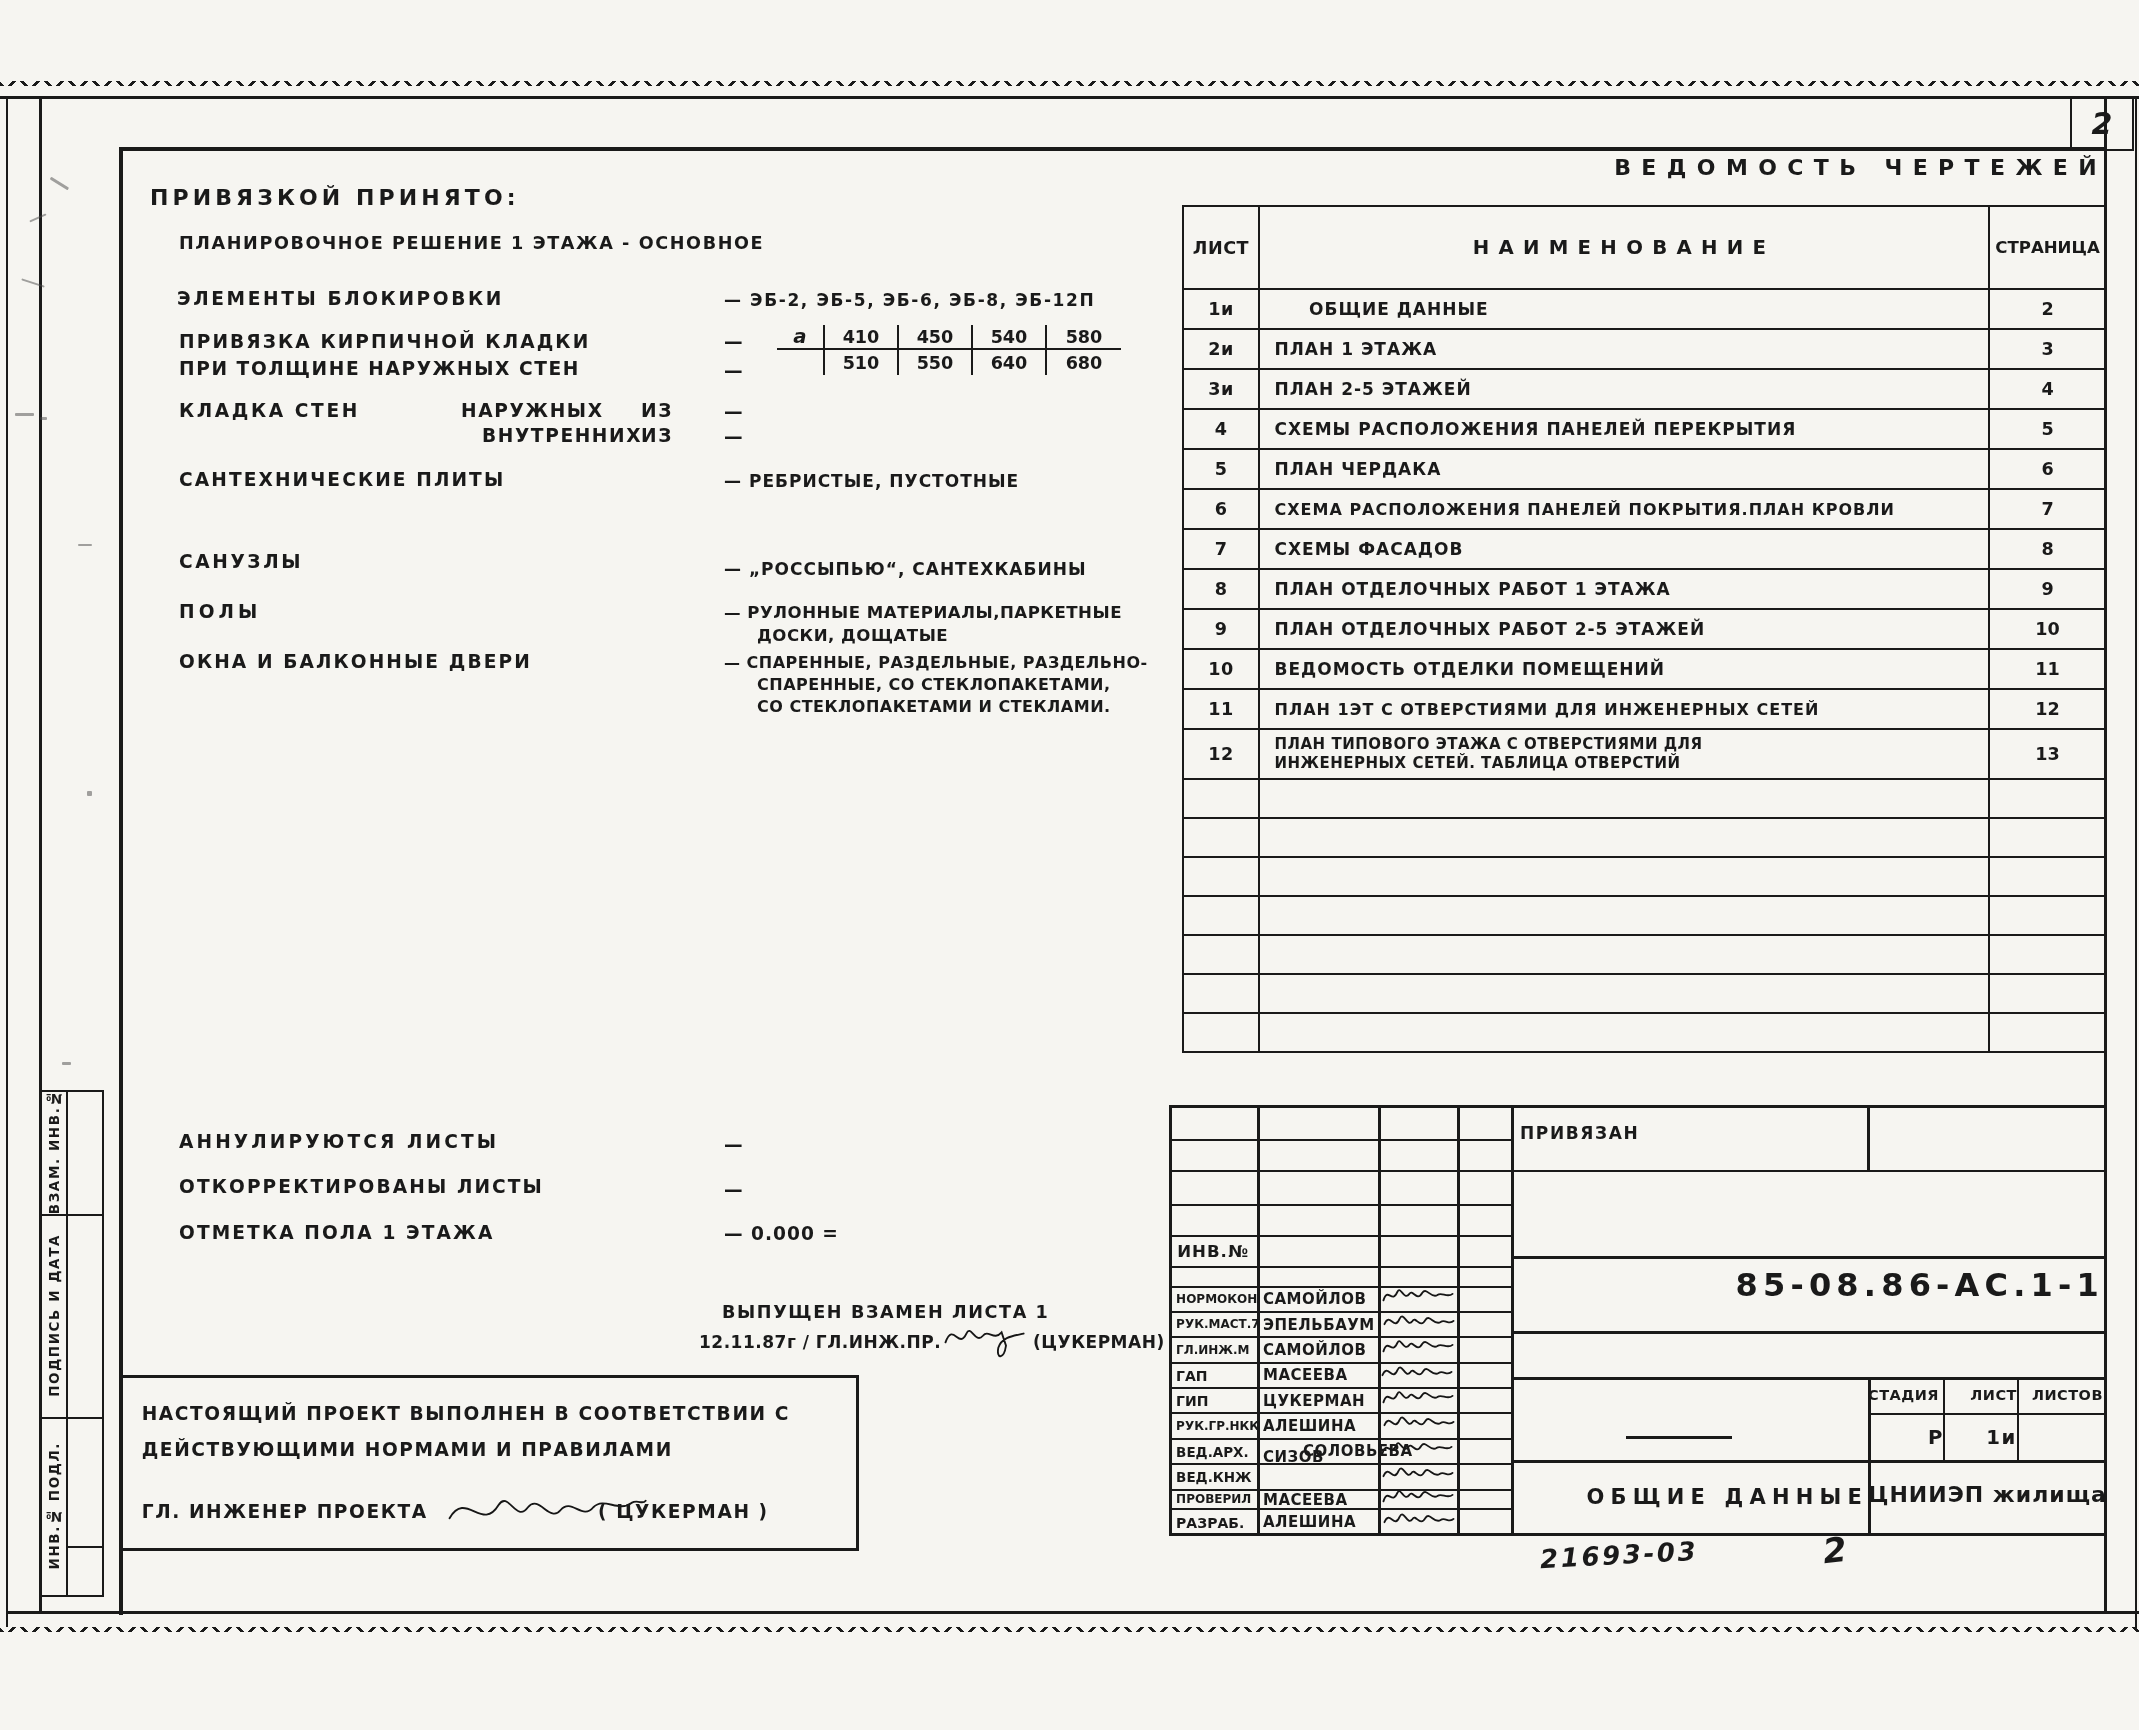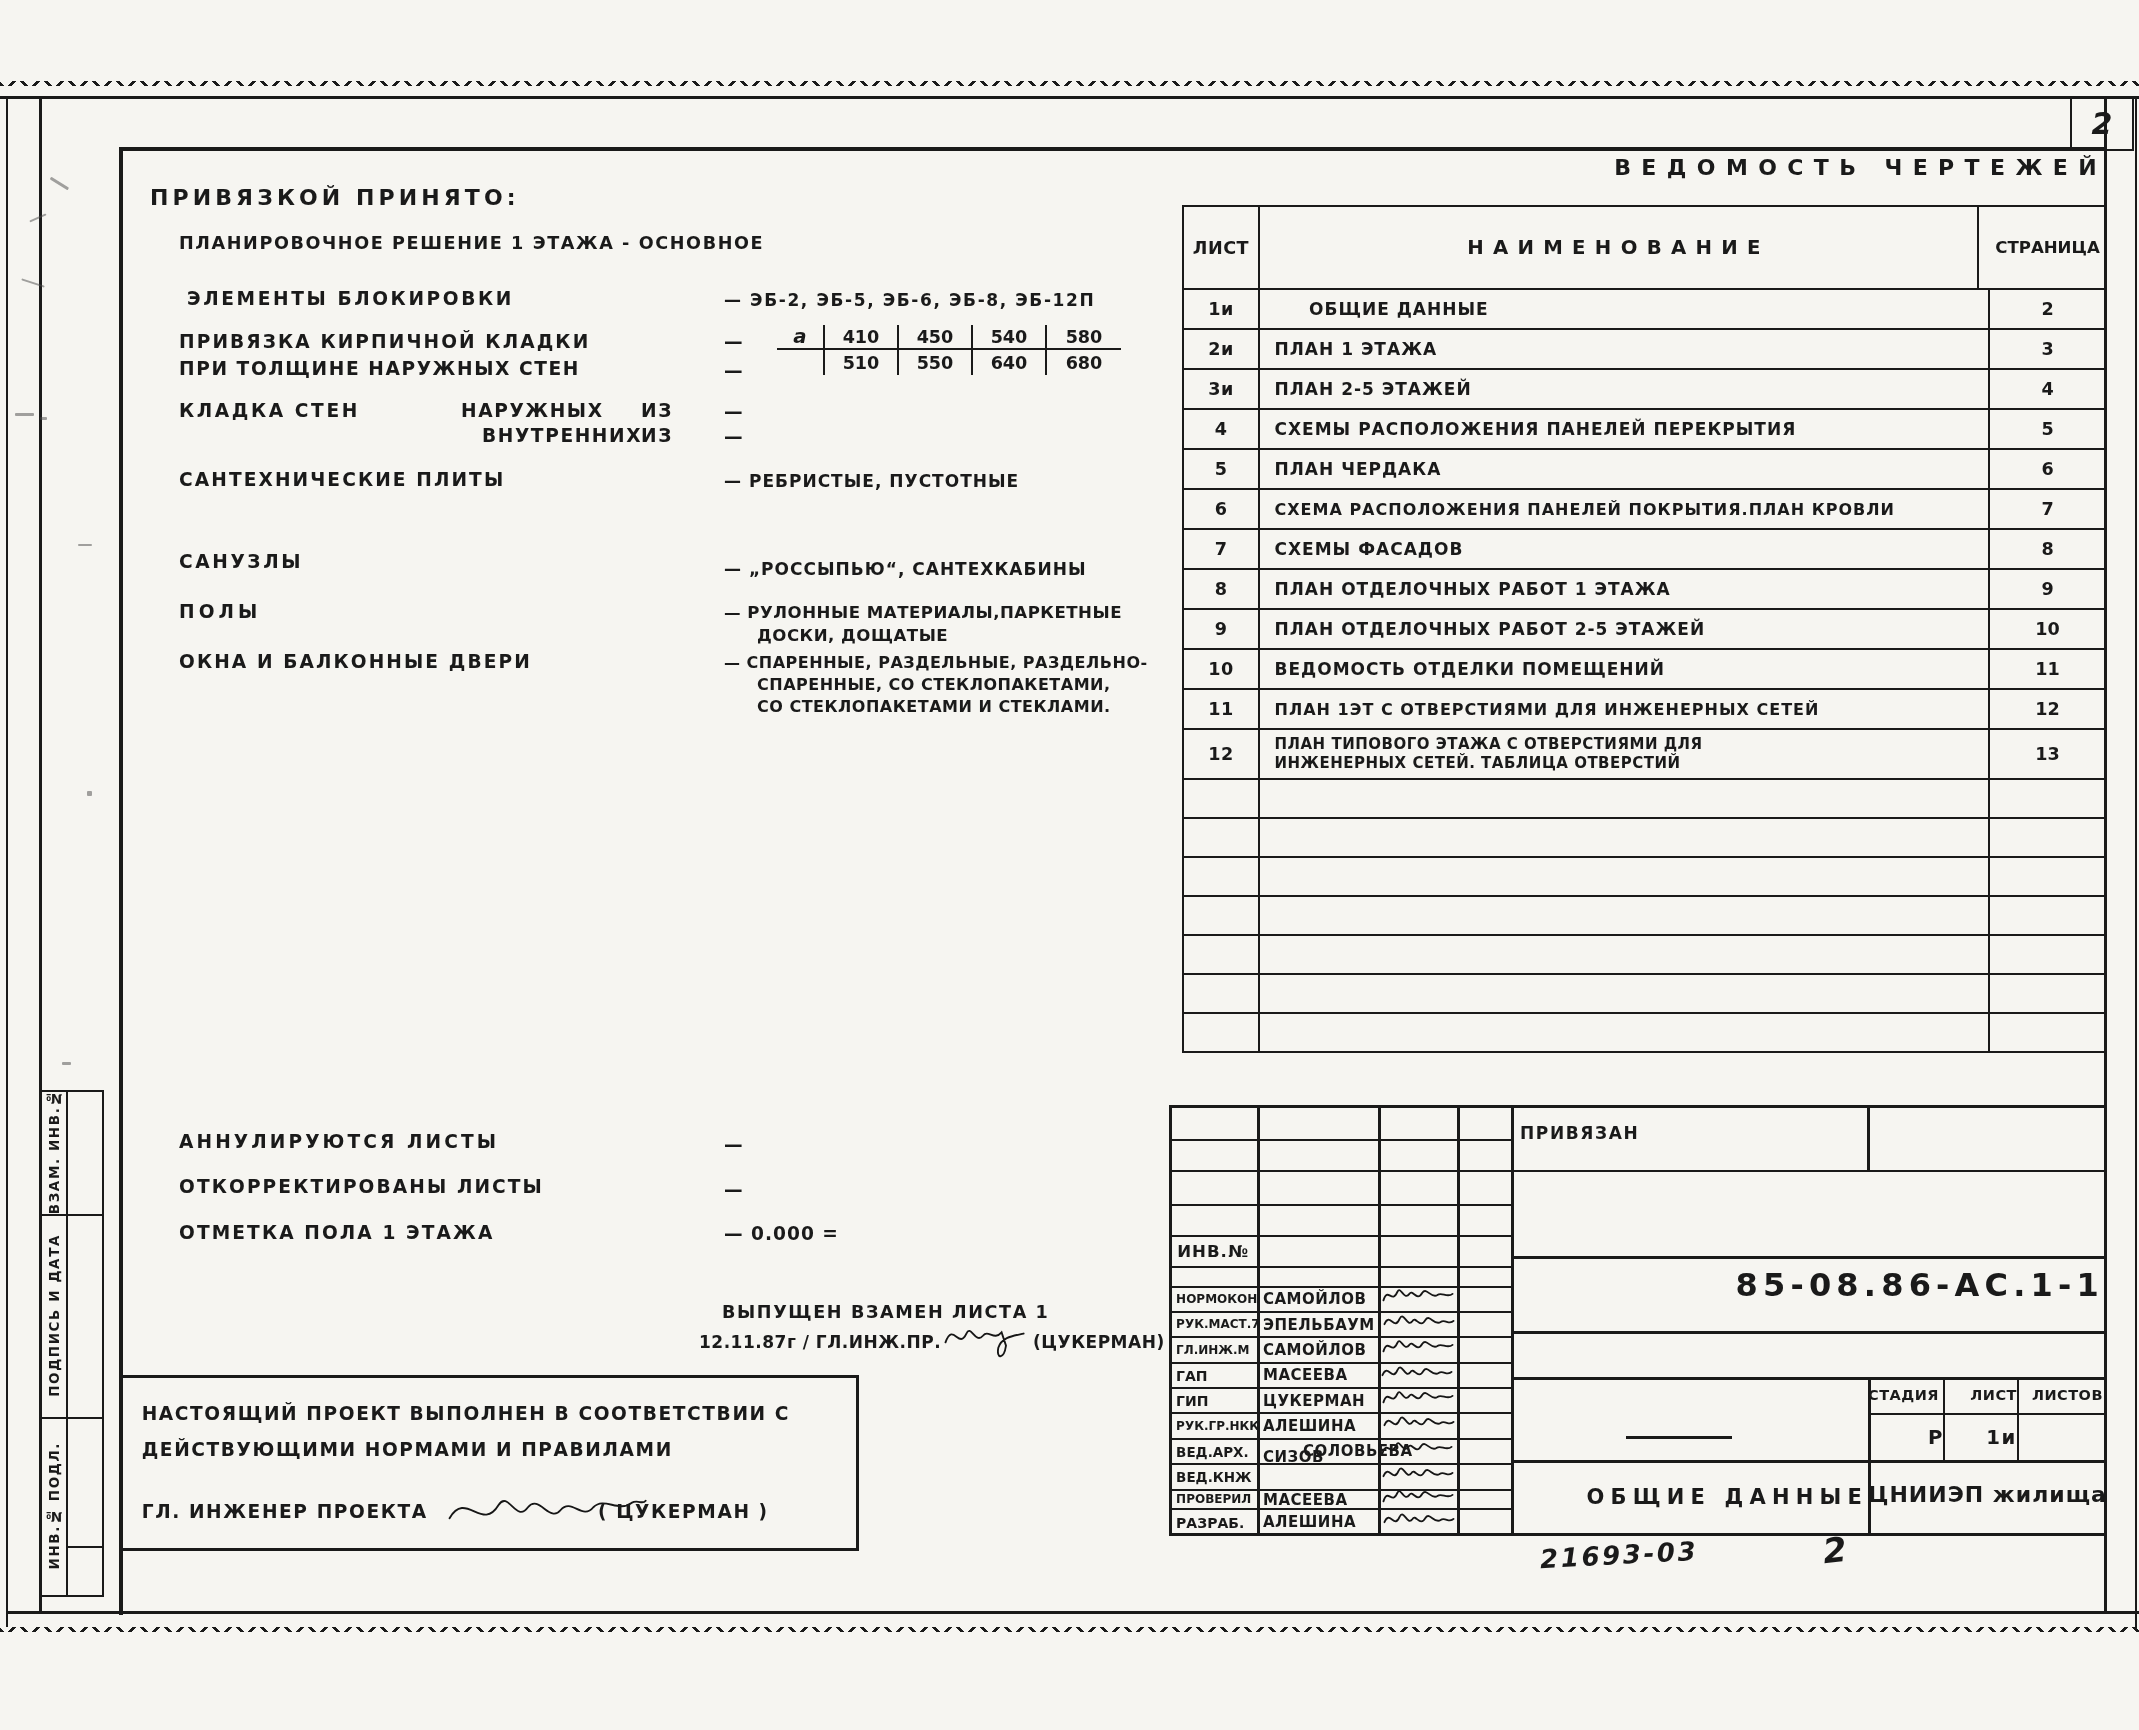--- a/index.html
+++ b/index.html
@@ -85,21 +85,21 @@
   <div class="vt" style="left:41px;top:1214px;width:25px;height:203px;">
     <span>ПОДПИСЬ И ДАТА</span>
   </div>
   <div class="vt" style="left:41px;top:1417px;width:25px;height:178px;">
     <span>ИНВ.№ ПОДЛ.</span>
   </div>
 
   <div class="t" style="left:150px;top:185px;font-size:22px;letter-spacing:4.1px;">ПРИВЯЗКОЙ ПРИНЯТО:</div>
   <div class="t" style="left:179px;top:233px;font-size:17.6px;">ПЛАНИРОВОЧНОЕ РЕШЕНИЕ 1 ЭТАЖА - ОСНОВНОЕ</div>
 
-  <div class="t" style="left:187px;top:288px;font-size:18.6px;letter-spacing:2.6px;">ЭЛЕМЕНТЫ БЛОКИРОВКИ</div>
+  <div class="t" style="left:177px;top:288px;font-size:18.6px;letter-spacing:2.6px;">ЭЛЕМЕНТЫ БЛОКИРОВКИ</div>
   <div class="t" style="left:724px;top:290px;font-size:17px;letter-spacing:1.6px;">— ЭБ-2, ЭБ-5, ЭБ-6, ЭБ-8, ЭБ-12П</div>
 
   <div class="t" style="left:179px;top:331px;font-size:18.6px;letter-spacing:2.1px;">ПРИВЯЗКА КИРПИЧНОЙ КЛАДКИ</div>
   <div class="t" style="left:171px;top:358px;font-size:18.6px;letter-spacing:1.6px;margin-left:8px;">ПРИ ТОЛЩИНЕ НАРУЖНЫХ СТЕН</div>
   <div class="t" style="left:724px;top:331px;font-size:18.6px;">—</div>
   <div class="t" style="left:724px;top:360px;font-size:18.6px;">—</div>
 
   <div id="frac">
     <div class="topc hand" style="font-size:19.7px;">a</div>
     <div class="topc">410</div>
@@ -149,21 +149,21 @@
     <path d="M10,52 C24,14 34,66 48,36 C56,18 64,56 78,40 C88,28 98,50 112,34 L120,58 C116,84 102,82 106,62 C112,42 134,40 152,36"></path>
   </svg>
   <div class="t" style="left:1033px;top:1332px;font-size:17px;letter-spacing:0.5px;">(ЦУКЕРМАН)</div>
 
   <div class="t ctr" style="left:1182px;top:155px;width:925px;font-size:22px;letter-spacing:10.4px;">ВЕДОМОСТЬ ЧЕРТЕЖЕЙ</div>
 
   <div id="dtable">
     <div class="drow hdr">
       <div class="c1">ЛИСТ</div>
       <div class="c2 hd">НАИМЕНОВАНИЕ</div>
-      <div class="c3" style="font-size:16.6px;padding-left:11px;">СТРАНИЦА</div>
+      <div class="c3" style="font-size:16.6px;">СТРАНИЦА</div>
     </div>
     <div class="drow">
       <div class="c1">1и</div>
       <div class="c2 indent">ОБЩИЕ ДАННЫЕ</div>
       <div class="c3">2</div>
     </div>
     <div class="drow">
       <div class="c1">2и</div>
       <div class="c2">ПЛАН 1 ЭТАЖА</div>
       <div class="c3">3</div>

